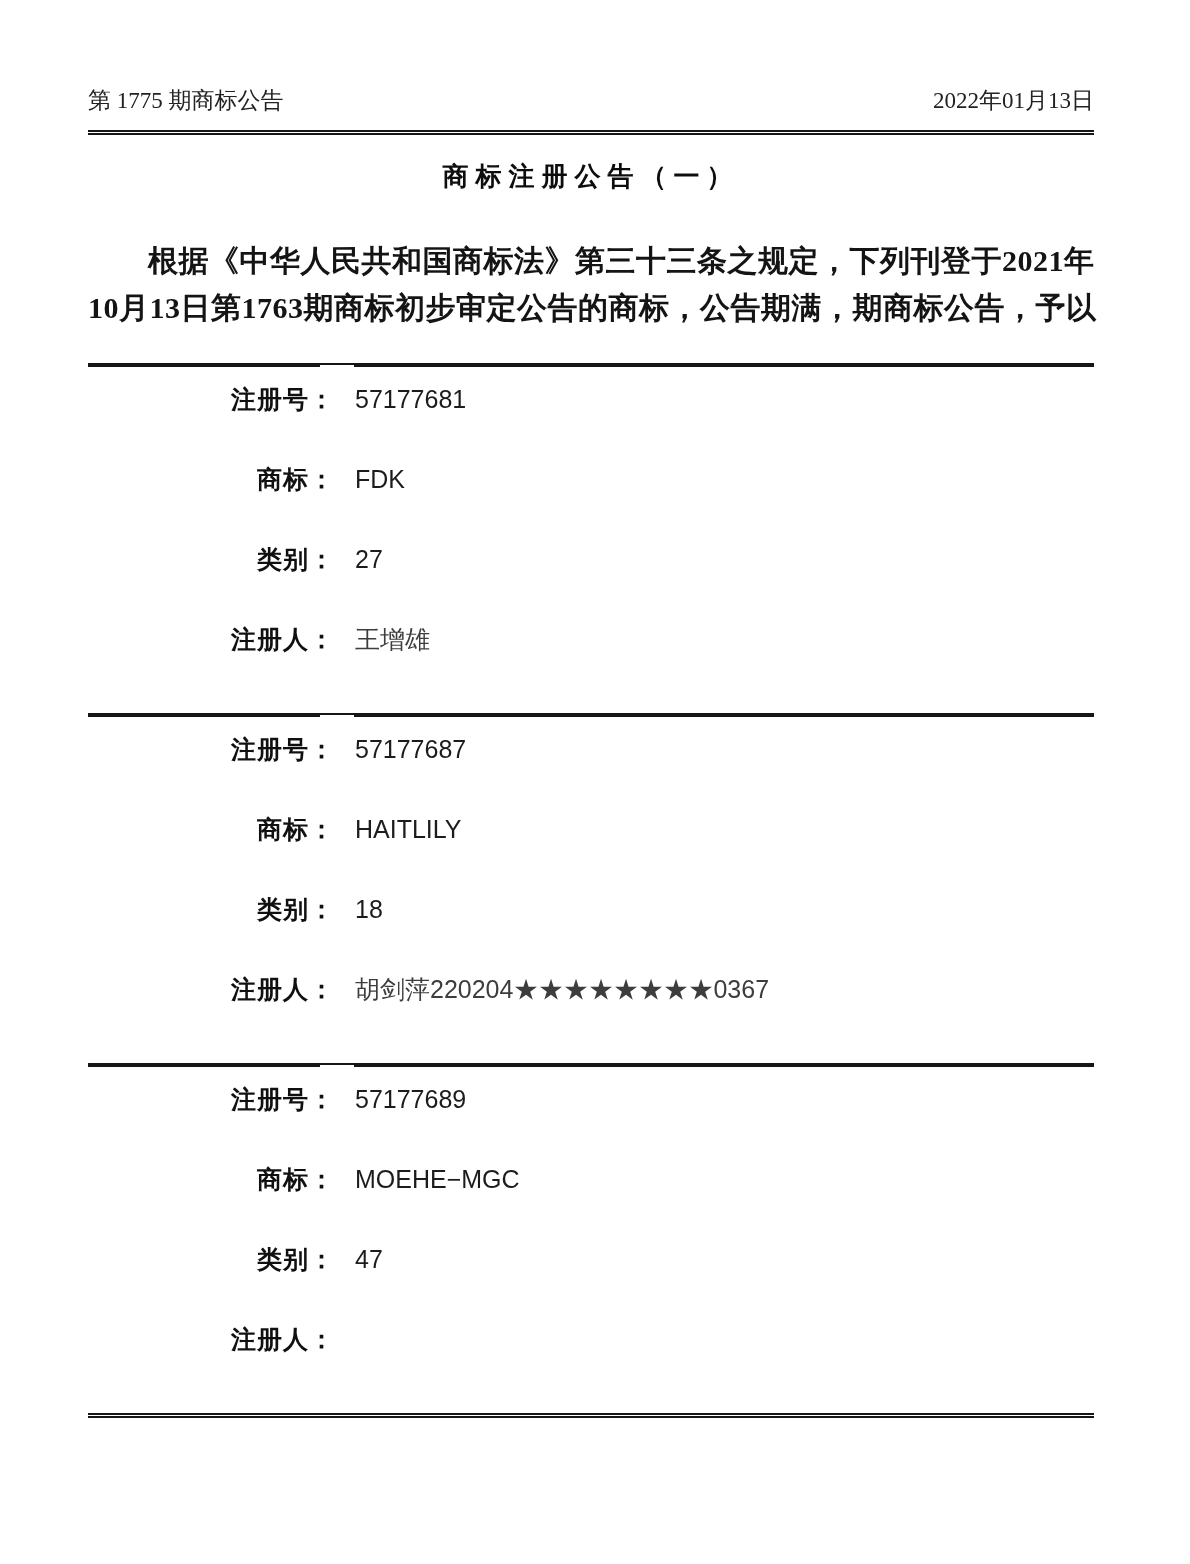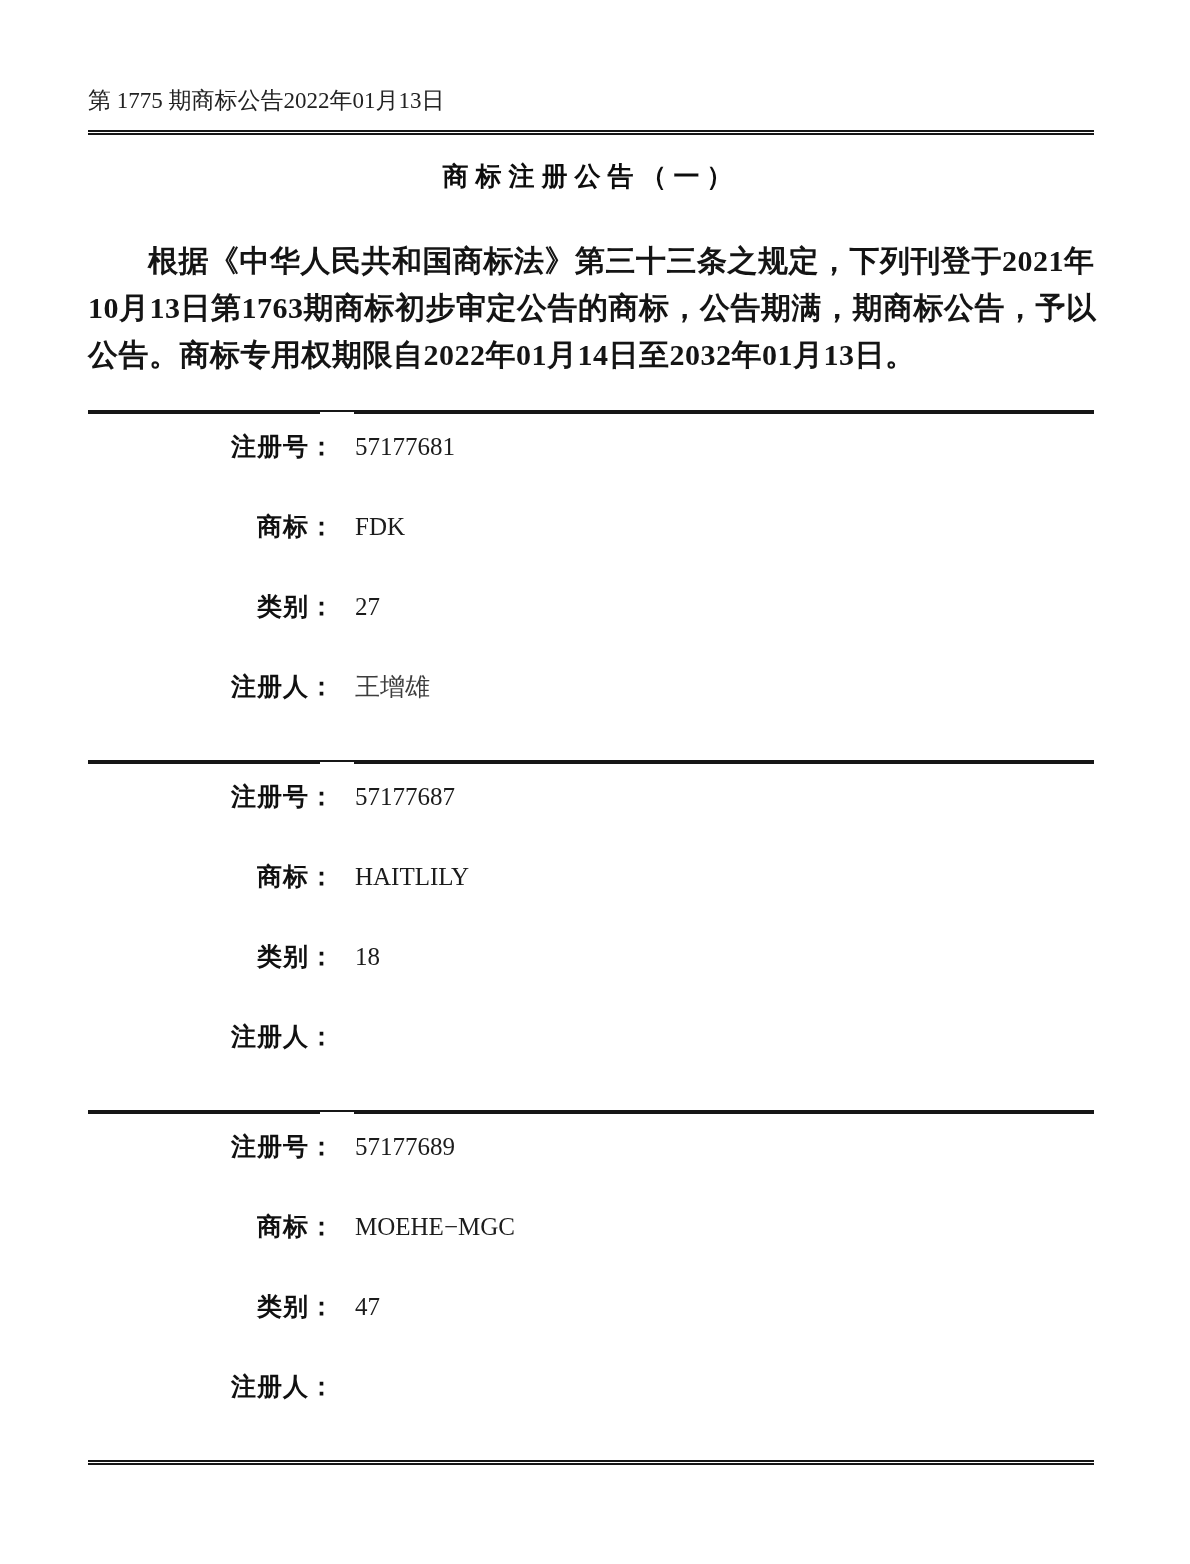--- a/index.html
+++ b/index.html
@@ -13,21 +13,21 @@
     height: 1564px;
     box-sizing: border-box;
     background: #ffffff;
     padding: 86px 96px 0 88px;
     font-family: "Liberation Serif", "DejaVu Serif", serif;
     color: #1c1c1c;
     overflow: hidden;
   }
   .header-row {
     display: flex;
-    justify-content: flex-start;
+    justify-content: space-between;
     align-items: flex-end;
     font-size: 23px;
     line-height: 30px;
     color: #222222;
   }
   .rule-double {
     height: 1px;
     border-top: 2px solid #161616;
     border-bottom: 2px solid #161616;
     margin-top: 14px;
@@ -88,42 +88,41 @@
     font-family: "Liberation Sans", "DejaVu Sans", sans-serif;
     font-weight: bold;
     font-size: 25px;
     color: #101010;
     letter-spacing: 1px;
   }
   .field-value {
     padding-left: 20px;
     font-size: 25px;
     color: #1c1c1c;
-    font-family: Liberation Serif, serif;
+    font-family: Liberation Sans, sans-serif;
   }
   .field-value.registrant { color: #3d3d3d; }
 </style>
 </head>
 <body>
 
 <div class="page">
 
   <div class="header-row">
     <span>第 1775 期商标公告</span>
     <span>2022年01月13日</span>
   </div>
 
   <div class="rule-double"></div>
 
   <h1 class="doc-title">商标注册公告（一）</h1>
 
   <div class="intro">
     <div class="line indent">根据《中华人民共和国商标法》第三十三条之规定，下列刊登于2021年</div>
     <div class="line">10月13日第1763期商标初步审定公告的商标，公告期满，期商标公告，予以</div>
-    <div class="line">公告。商标专用权期限自2022年01月14日至2032年01月13日。</div>
   </div>
 
   <div class="records">
 
     <section class="record">
       <div class="rule-rec">
           <span class="notch"></span>
         </div>
       <div class="field-row first">
         <span class="field-label">注册号：</span>
@@ -154,20 +153,21 @@
       <div class="field-row">
         <span class="field-label">商标：</span>
         <span class="field-value">HAITLILY</span>
       </div>
       <div class="field-row">
         <span class="field-label">类别：</span>
         <span class="field-value">18</span>
       </div>
       <div class="field-row">
         <span class="field-label">注册人：</span>
+        <span class="field-value registrant">胡剑萍220204★★★★★★★★0367</span>
       </div>
     </section>
 
     <section class="record">
       <div class="rule-rec">
           <span class="notch"></span>
         </div>
       <div class="field-row first">
         <span class="field-label">注册号：</span>
         <span class="field-value">57177689</span>

